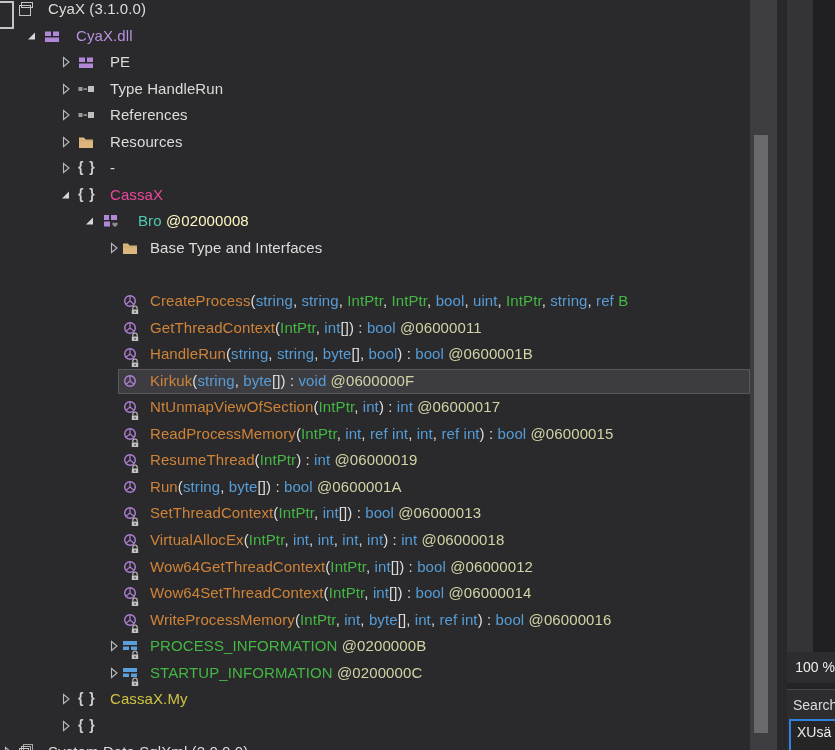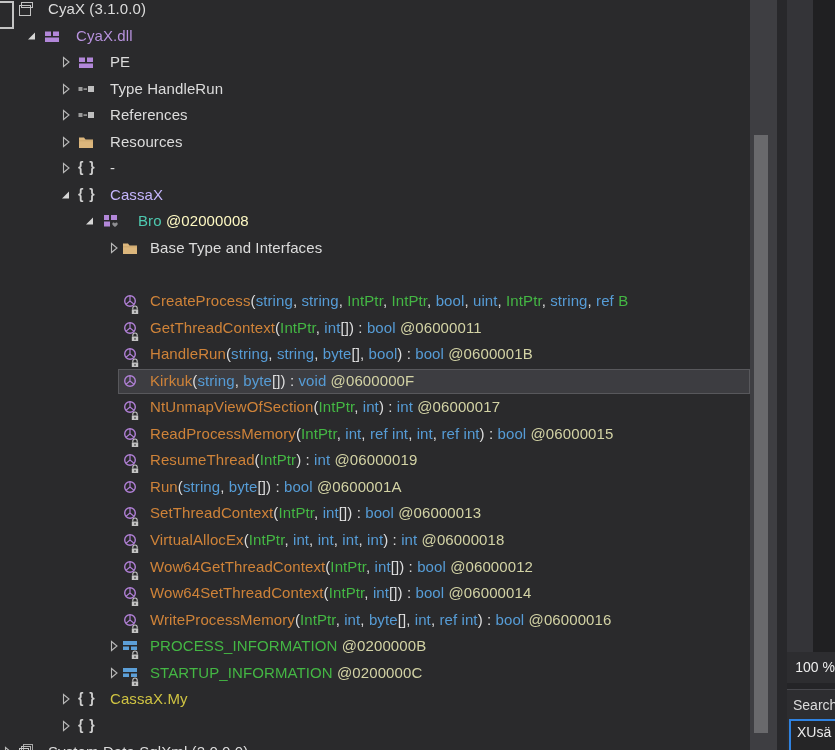--- a/index.html
+++ b/index.html
@@ -106,21 +106,21 @@
           <path d="M5.5 3.5 L11 8 L5.5 12.5 Z" fill="none" stroke="#b8b8b8" stroke-width="1.1"></path>
         </svg></span>
       <span class="icon ns-icon" style="left: 78px;">{ }</span>
       <span class="label" style="left: 110px;"><span style="color: rgb(220, 220, 220);">-</span></span>
     </div>
     <div class="row" style="top: 181.85px;">
       <span class="arrow" style="left: 58px;"><svg width="16" height="16" viewBox="0 0 16 16" xmlns="http://www.w3.org/2000/svg">
           <path d="M11 4.5 V11.5 H4 Z" fill="#d6d6d6"></path>
         </svg></span>
       <span class="icon ns-icon" style="left: 78px;">{ }</span>
-      <span class="label" style="left: 110px;"><span style="color: #c4b5fd;">CassaX</span></span>
+      <span class="label" style="left: 110px;"><span style="color: #ec4899;">CassaX</span></span>
     </div>
     <div class="row" style="top: 208.4px;">
       <span class="arrow" style="left: 82px;"><svg width="16" height="16" viewBox="0 0 16 16" xmlns="http://www.w3.org/2000/svg">
           <path d="M11 4.5 V11.5 H4 Z" fill="#d6d6d6"></path>
         </svg></span>
       <span class="icon" style="left: 103px;"><svg width="16" height="16" viewBox="0 0 16 16" xmlns="http://www.w3.org/2000/svg">
           <rect x="1" y="2" width="5" height="5" fill="#b287d9"></rect>
           <rect x="8" y="2" width="6" height="5" fill="#b287d9"></rect>
           <rect x="1" y="8.5" width="6" height="5" fill="#b287d9"></rect>
           <path d="M12 10.4 c0.7-1.3 2.7-0.9 2.7 0.5 c0 1.1-1.4 2.1-2.7 3 c-1.3-0.9-2.7-1.9-2.7-3 c0-1.4 2-1.8 2.7-0.5 Z" fill="#8f8f93"></path>

